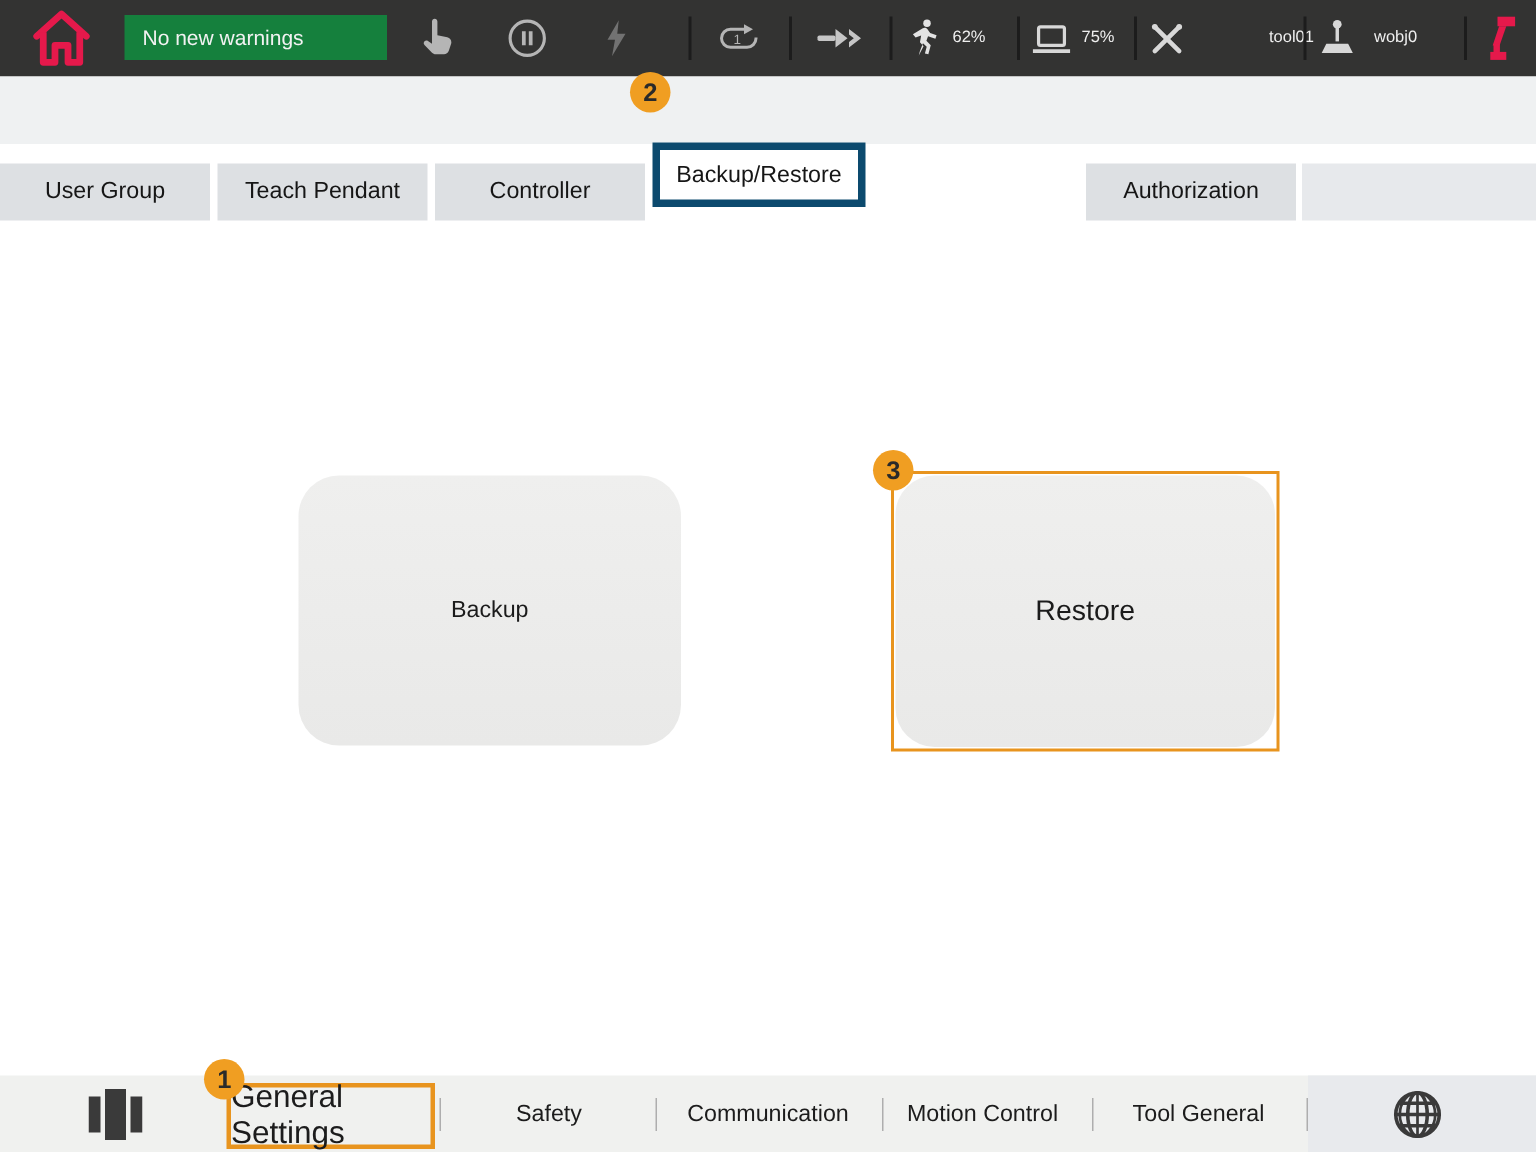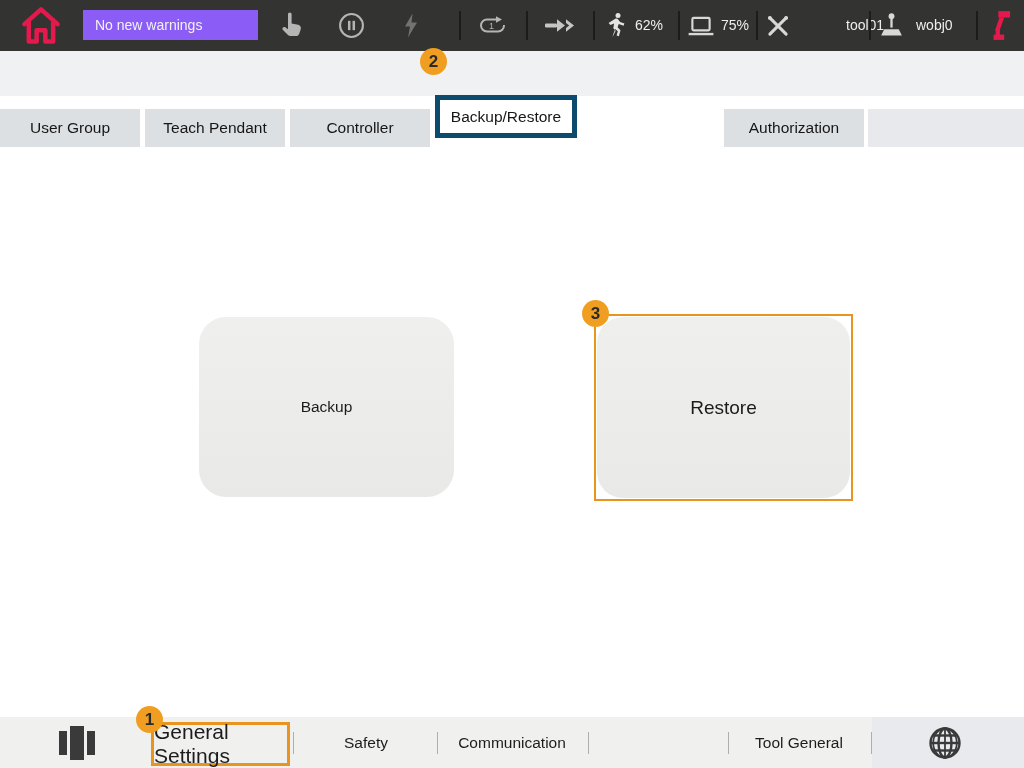--- a/index.html
+++ b/index.html
@@ -3,23 +3,23 @@
 <meta charset="utf-8">
 <style>
   html,body{margin:0;padding:0;background:#888;}
   .stage{position:relative;width:1024px;height:768px;background:#ffffff;overflow:hidden;
          font-family:"Liberation Sans",sans-serif;color:#1b1b1b;}
 
   
   .topbar{position:absolute;left:0;top:0;width:1024px;height:51px;background:#333332;}
   .topbar .abs{position:absolute;}
   .tb-sep{position:absolute;top:11px;width:2px;height:29px;background:#1c1c1c;}
-  .warnbox{position:absolute;left:83px;top:10px;width:175px;height:30px;background:#8b5cf6;
+  .warnbox{position:absolute;left:83px;top:10px;width:175px;height:30px;background:#15803d;
            color:#f2f2f2;font-size:14px;line-height:30px;padding-left:12px;box-sizing:border-box;}
-  .tb-val{position:absolute;top:0;height:51px;line-height:51px;color:#efefef;font-size:14px;}
+  .tb-val{position:absolute;top:0;height:51px;line-height:51px;color:#efefef;font-size:11px;}
 
   
   .tabrow{position:absolute;left:0;top:51px;width:1024px;height:45px;background:#eff1f2;}
   .tab{position:absolute;top:58px;height:38px;width:140px;background:#dde0e3;
        display:flex;align-items:center;justify-content:center;font-size:15.5px;color:#161616;}
   .tab-filler{position:absolute;top:58px;left:868px;width:156px;height:38px;background:#e7e9ec;}
   .tab.selected{top:44px;height:43px;width:142px;background:#ffffff;border:5px solid #0c4a6e;
                 box-sizing:border-box;z-index:3;}
 
   
@@ -209,20 +209,21 @@
       </span>
     </div>
 
     <div class="gs-box">General Settings</div>
 
     <div class="bb-sep" style="left:293px;"></div>
     <div class="bb-item" style="left:366px;">Safety</div>
     <div class="bb-sep" style="left:437px;"></div>
     <div class="bb-item" style="left:512px;">Communication</div>
     <div class="bb-sep" style="left:588px;"></div>
+    <div class="bb-item" style="left:655px;">Motion Control</div>
     <div class="bb-sep" style="left:728px;"></div>
     <div class="bb-item" style="left:799px;">Tool General</div>
     <div class="bb-sep" style="left:871px;"></div>
 
     <div class="bb-right">
       <div style="position:absolute;left:55px;top:8px;">
         <span>
           <svg width="36" height="36" viewBox="0 0 36 36" fill="none" stroke="#3a3a3a" stroke-width="2.4">
             <circle cx="18" cy="18" r="14.5"></circle>
             <ellipse cx="18" cy="18" rx="6.5" ry="14.5"></ellipse>

